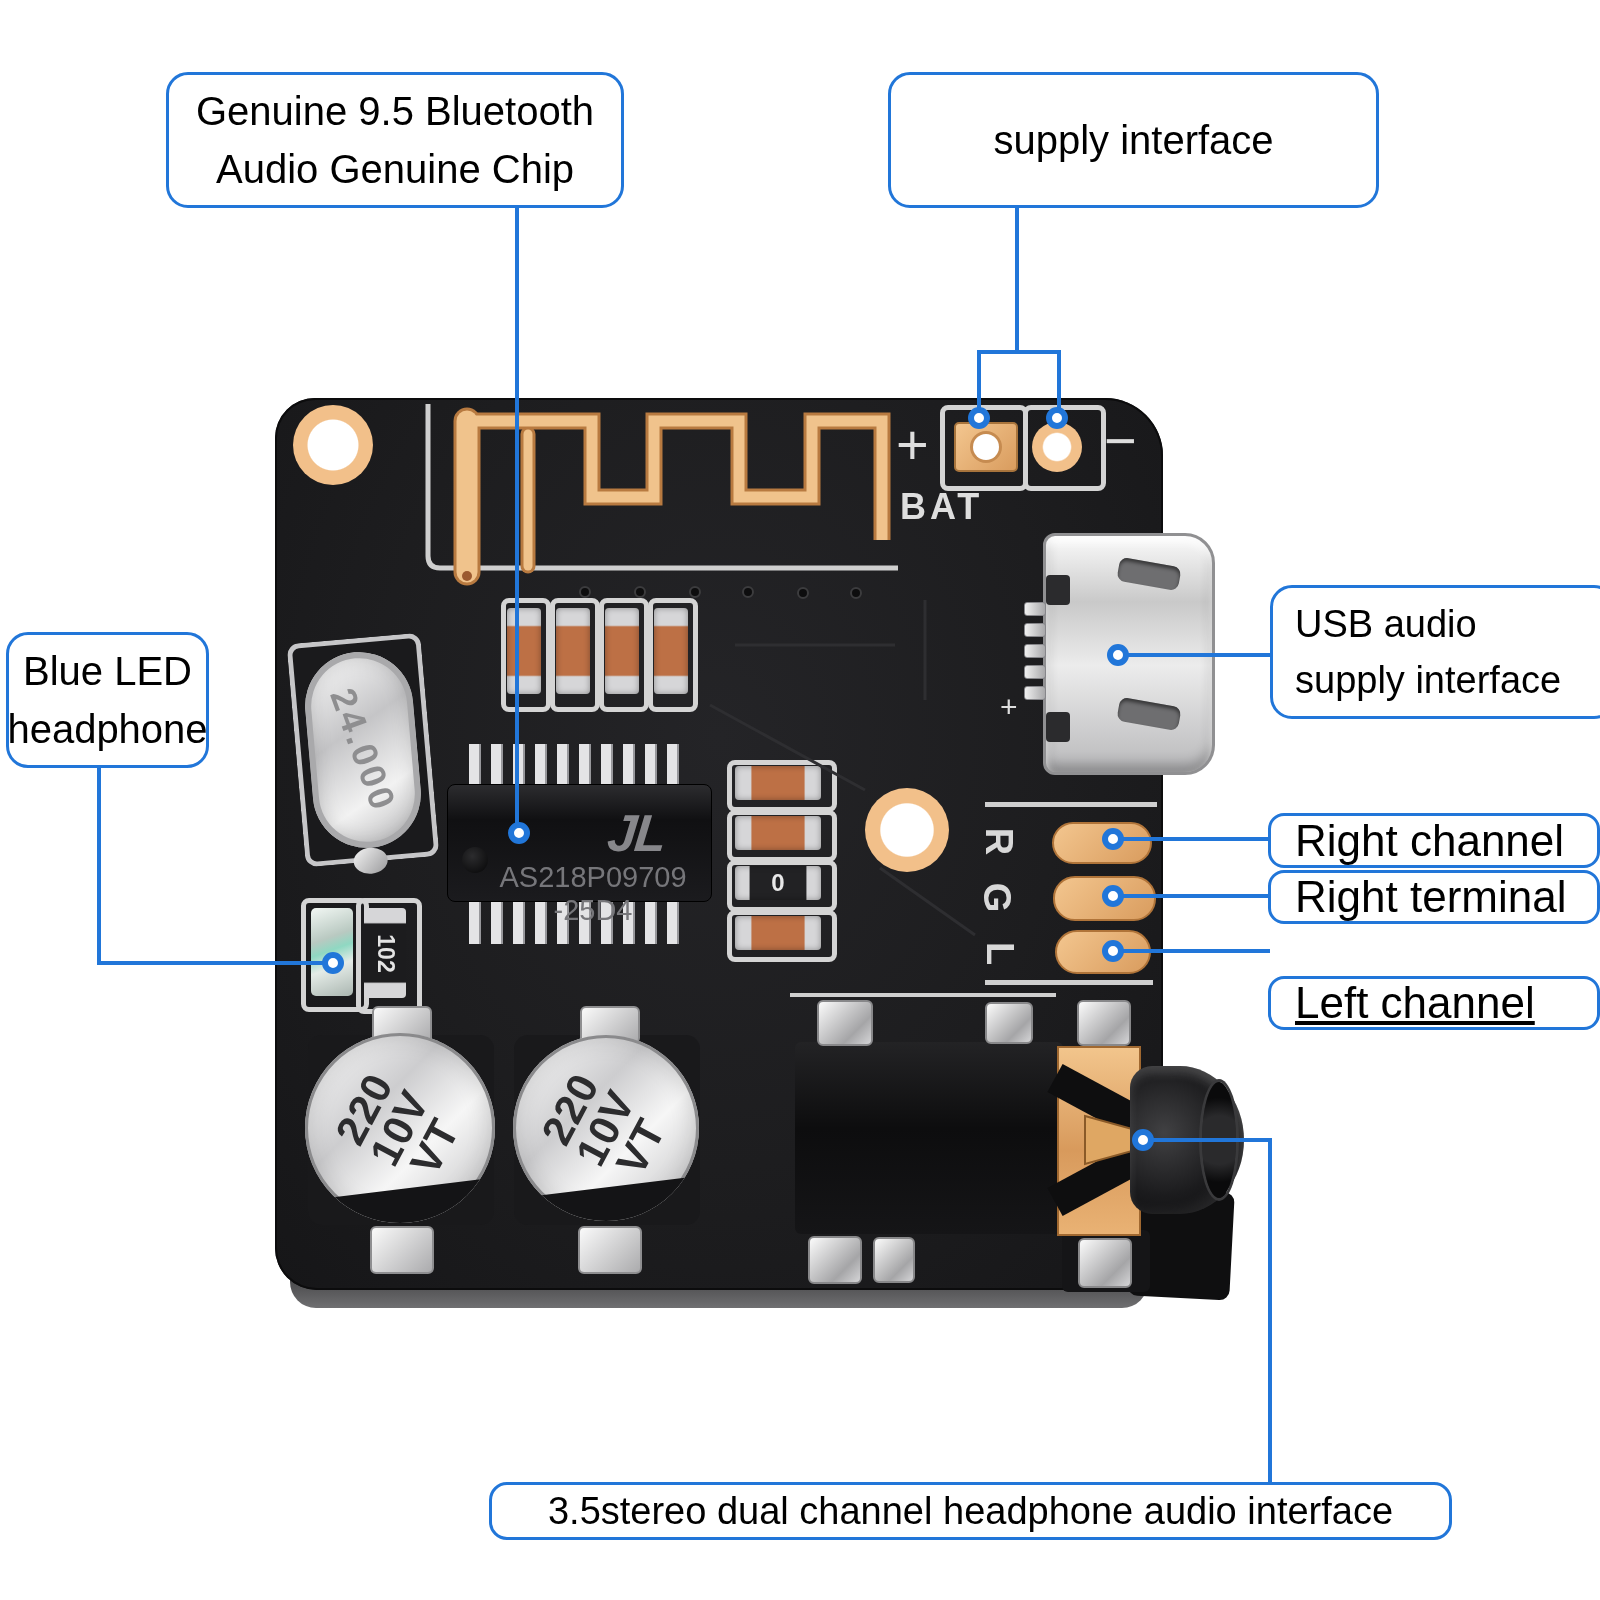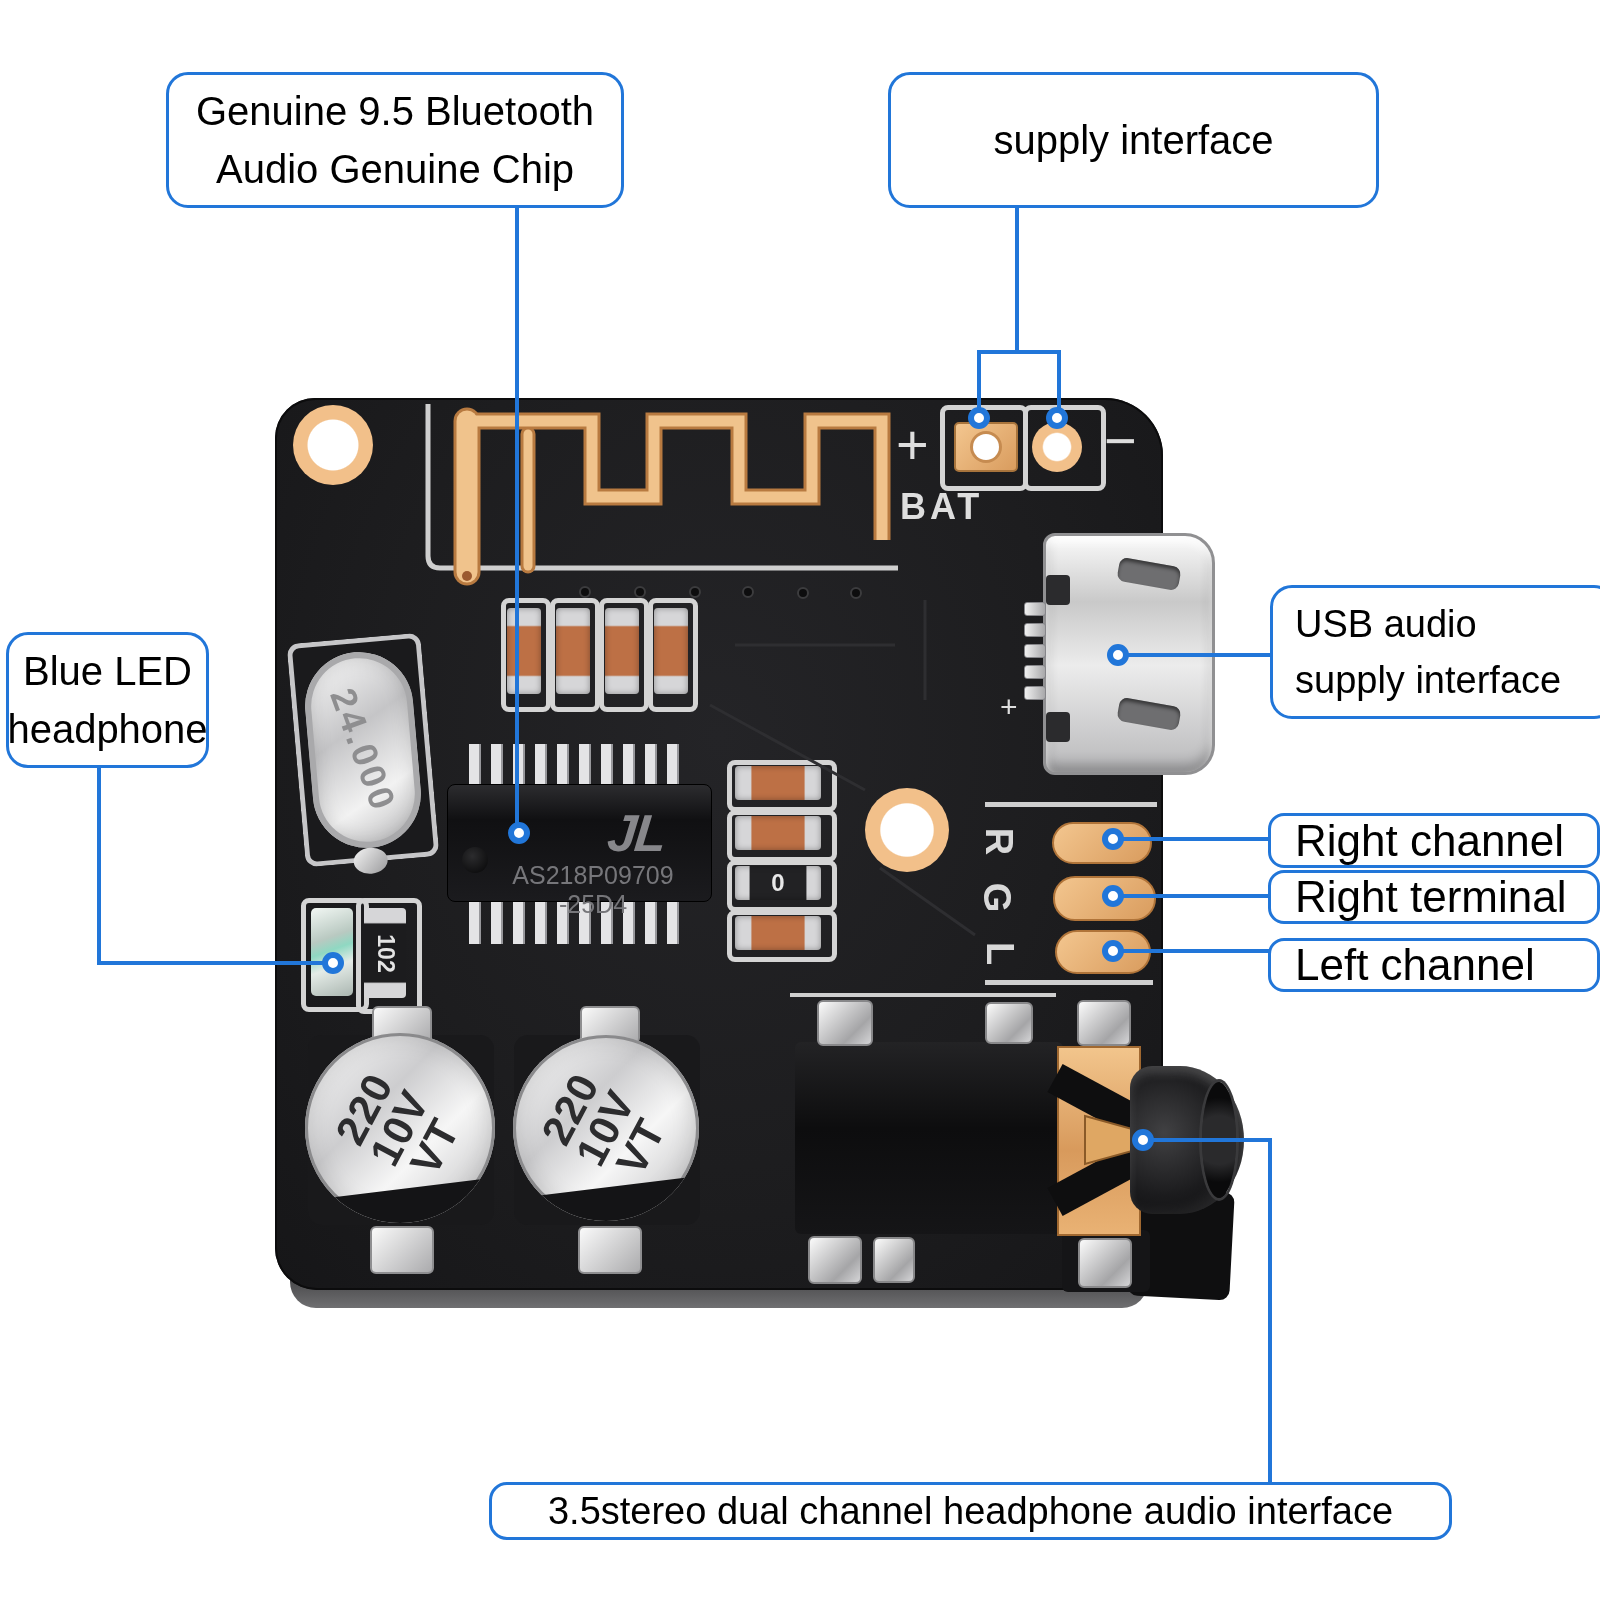--- a/index.html
+++ b/index.html
@@ -65,21 +65,21 @@
   .xtal-blob{position:absolute;left:48px;bottom:-12px;width:34px;height:26px;border-radius:50%;
         background:linear-gradient(135deg,#f4f4f4,#9a9a9c);}
 
   
   .pins{position:absolute;left:469px;width:218px;z-index:3;
         background:repeating-linear-gradient(90deg,#e4e4e6 0 10px,#97979b 10px 12px,transparent 12px 22px);}
   .chip{position:absolute;left:447px;top:784px;width:263px;height:116px;z-index:3;border-radius:8px;
         background:linear-gradient(180deg,#2c2c2f 0%,#101012 30%,#1b1b1e 100%);border:1px solid #000;}
   .chip-logo{position:absolute;left:160px;top:18px;font-size:52px;font-weight:900;font-style:italic;
         color:#87878b;transform:skewX(-6deg);letter-spacing:-2px;}
-  .chip-mark{position:absolute;left:30px;top:76px;width:230px;text-align:center;font-size:25px;color:#76767a;}
+  .chip-mark{position:absolute;left:30px;top:76px;width:230px;text-align:center;font-size:29px;color:#76767a;}
   .chip-dimple{position:absolute;left:14px;top:62px;width:26px;height:26px;border-radius:50%;
         background:radial-gradient(circle at 40% 35%,#2c2c2e,#050506);}
 
   
   .smdv{position:absolute;width:34px;z-index:3;border-radius:4px;
         background:linear-gradient(180deg,#d6d6d8 0 20%,#bd7045 22% 78%,#d6d6d8 80%);
         box-shadow:inset 0 0 6px rgba(0,0,0,.35);}
   .smdh{position:absolute;height:34px;z-index:3;border-radius:4px;
         background:linear-gradient(90deg,#d6d6d8 0 18%,#bd7045 20% 80%,#d6d6d8 82%);
         box-shadow:inset 0 0 6px rgba(0,0,0,.35);}
@@ -317,20 +317,20 @@
   <div class="co r22" style="left:1270px;top:585px;width:318px;height:128px;align-items:flex-start;padding-left:22px;font-size:38px;line-height:56px;">
     <span>USB audio</span>
     <span>supply interface</span>
   </div>
   <div class="co small" style="left:1268px;top:813px;width:302px;height:49px;">
     <span>Right channel</span>
   </div>
   <div class="co small" style="left:1268px;top:870px;width:302px;height:48px;">
     <span>Right terminal</span>
   </div>
-  <div class="co small" style="left:1268px;top:938px;width:302px;height:48px;">
+  <div class="co small" style="left:1268px;top:976px;width:302px;height:48px;text-decoration:underline;">
     <span>Left channel</span>
   </div>
   <div class="co" style="left:489px;top:1482px;width:957px;height:52px;font-size:38px;border-radius:18px;">
     <span>3.5stereo dual channel headphone audio interface</span>
   </div>
 
 </div>
 
 </body></html>

